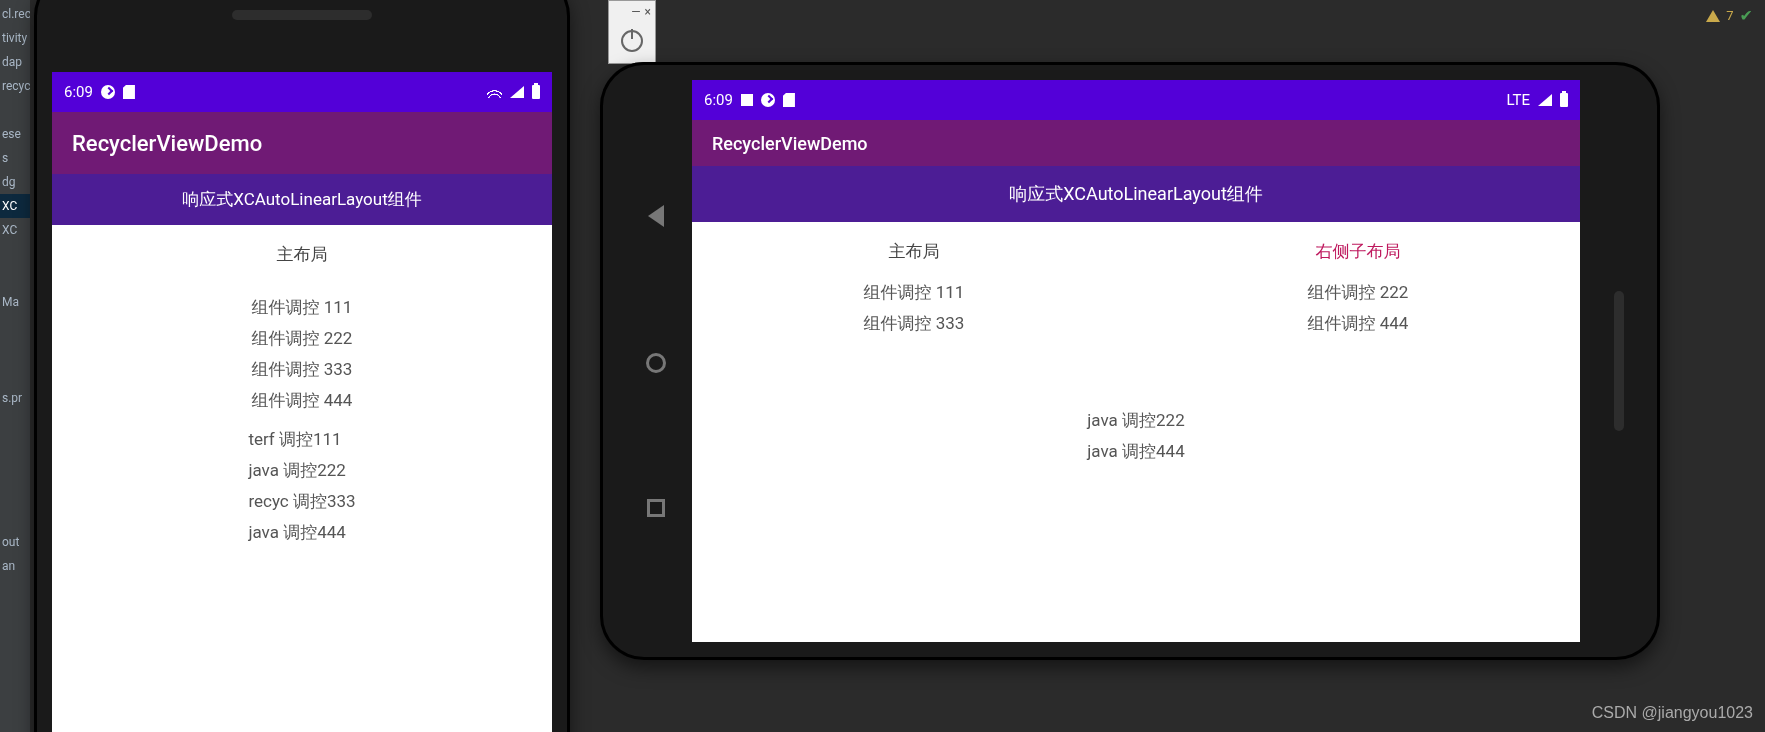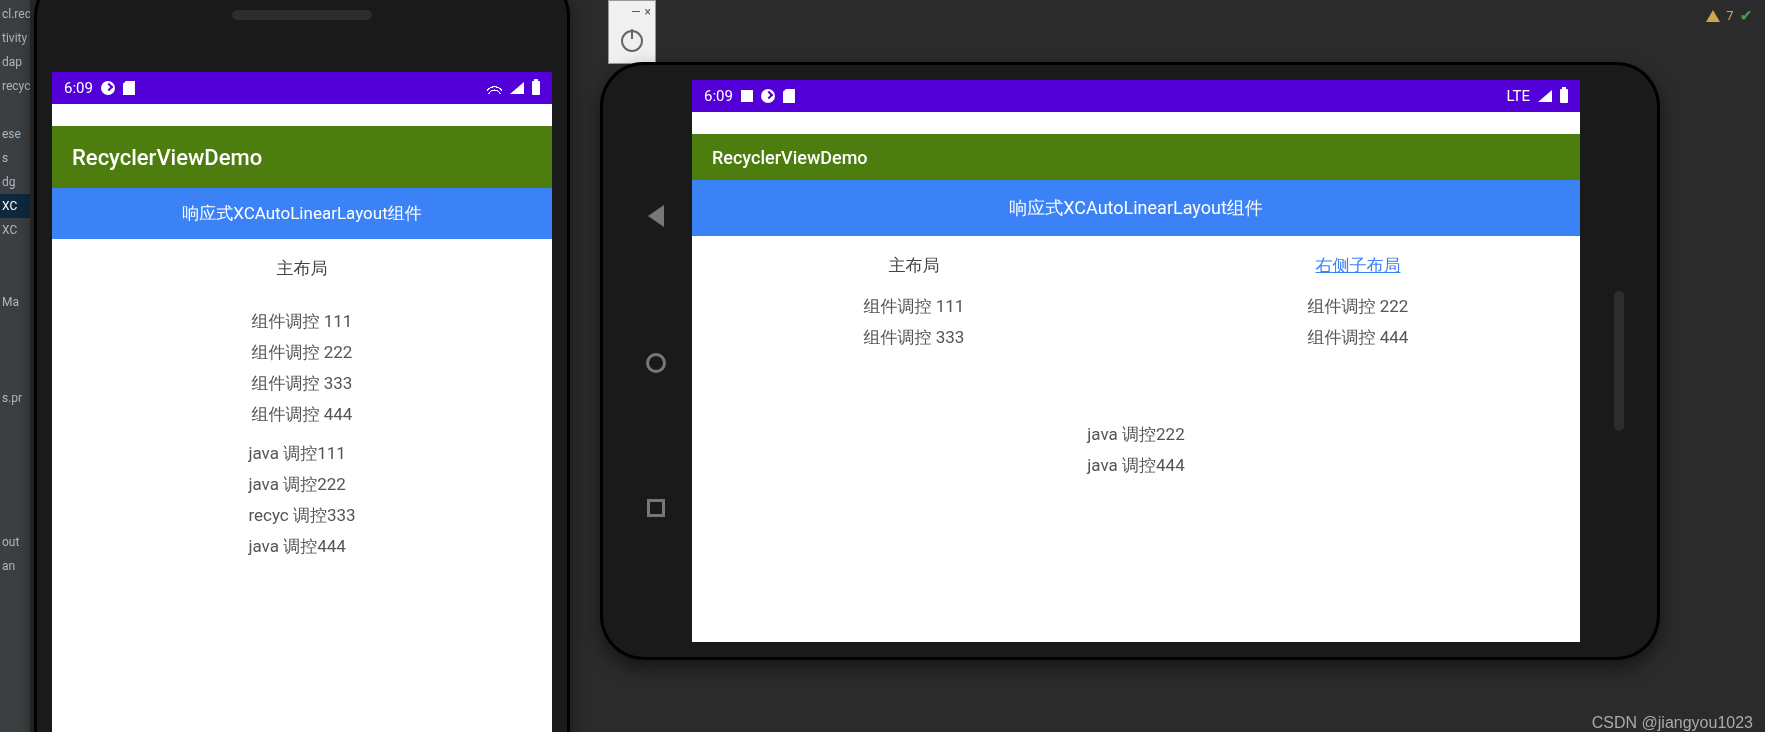--- a/index.html
+++ b/index.html
@@ -144,42 +144,41 @@
       overflow:hidden;
       display:flex;
       flex-direction:column;
     }
     .device.portrait .screen { margin-top:82px; height:calc(100% - 82px); width:500px; }
     .device.landscape .screen { margin-left:74px; width:calc(100% - 136px); height:562px; }
 
     .statusbar {
       background:#5300d8;
       color:#fff;
-      height:32px;
+      height:40px;
       display:flex;
       align-items:center;
       justify-content:space-between;
       padding:16px 12px;
       font-size:15px;
     }
     .statusbar .left, .statusbar .right { display:flex; align-items:center; gap:8px; }
     .appbar {
-      background:#4d7c0f;
+      background:#701a75;
       color:#fff;
       height:62px;
       display:flex;
       align-items:center;
       padding:0 20px;
       font-size:22px;
       font-weight:500;
-      margin-top:22px;
     }
     .device.landscape .appbar { height:46px; font-size:18px; padding:0 20px; }
     .section-header {
-      background:#3b82f6;
+      background:#4c1d95;
       color:#fff;
       text-align:center;
       padding:14px 0;
       font-size:17px;
     }
     .device.landscape .section-header { padding:16px 0; font-size:18px; }
     .content {
       flex:1;
       background:#fff;
       padding: 18px 0;
@@ -194,28 +193,28 @@
     .content .group { margin-top:10px; display:flex; flex-direction:column; gap:8px; align-items:flex-start; }
     .content-land {
       flex:1;
       background:#fff;
       display:flex;
       flex-direction:column;
     }
     .content-land .cols { display:flex; }
     .content-land .col { flex:1; display:flex; flex-direction:column; align-items:center; padding:18px 0 6px; font-size:17px; color:#555; }
     .content-land .col .title { margin-bottom:18px; color:#444; }
-    .content-land .col .title.red { color:#3b82f6;text-decoration:underline; }
+    .content-land .col .title.red { color:#be185d; }
     .content-land .col .item { margin-bottom:8px; }
     .content-land .lower { display:flex; flex-direction:column; align-items:center; padding-top:60px; font-size:17px; color:#555; gap:8px; }
 
     .watermark {
       position:absolute;
       right:12px;
-      bottom:0;
+      bottom:10px;
       color:#aaa;
       font-size:16px;
       font-family:sans-serif;
     }
 
     
     .ic-signal { display:inline-block; width:0;height:0;border-left:14px solid transparent;border-bottom:12px solid #fff; }
     .ic-batt { display:inline-block; width:8px; height:14px; background:#fff; border-radius:1px; position:relative; }
     .ic-batt::before { content:""; position:absolute; top:-2px; left:2px; width:4px; height:2px; background:#fff; }
     .ic-wifi { display:inline-block; width:15px; height:12px;
@@ -299,21 +298,21 @@
     </div>
     <div class="content">
       <div class="title">主布局</div>
       <div class="group">
         <div>组件调控 111</div>
         <div>组件调控 222</div>
         <div>组件调控 333</div>
         <div>组件调控 444</div>
       </div>
       <div class="group">
-        <div>java 调控111</div>
+        <div>terf 调控111</div>
         <div>java 调控222</div>
         <div>recyc 调控333</div>
         <div>java 调控444</div>
       </div>
     </div>
   </div>
 </div>
 
 <div class="device landscape">
   <div class="navbar">

